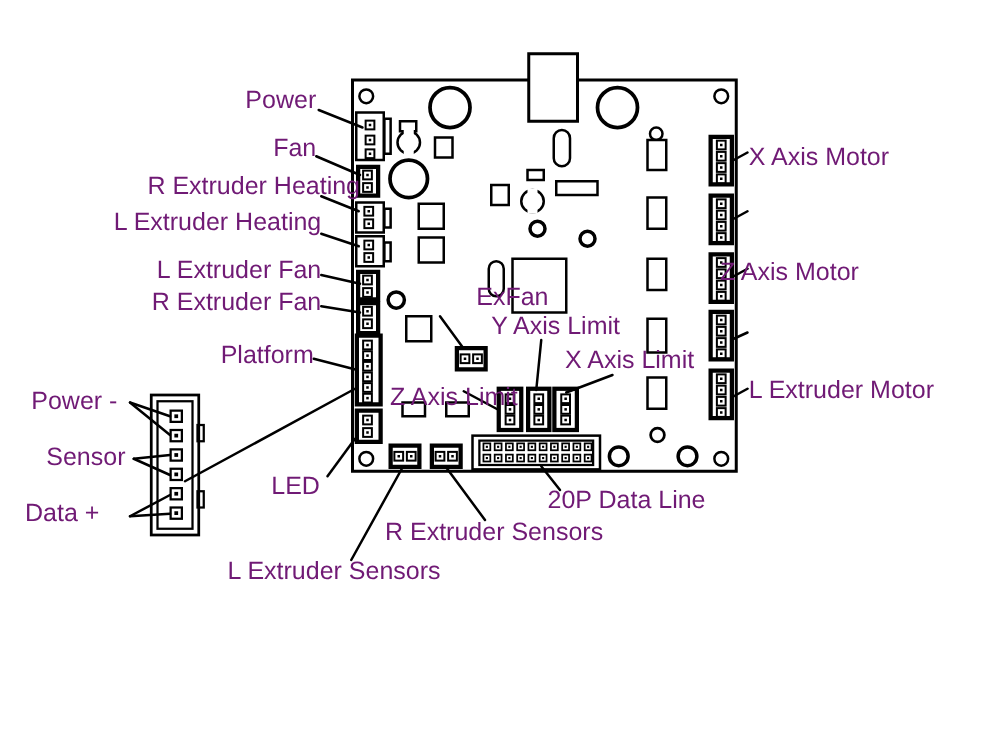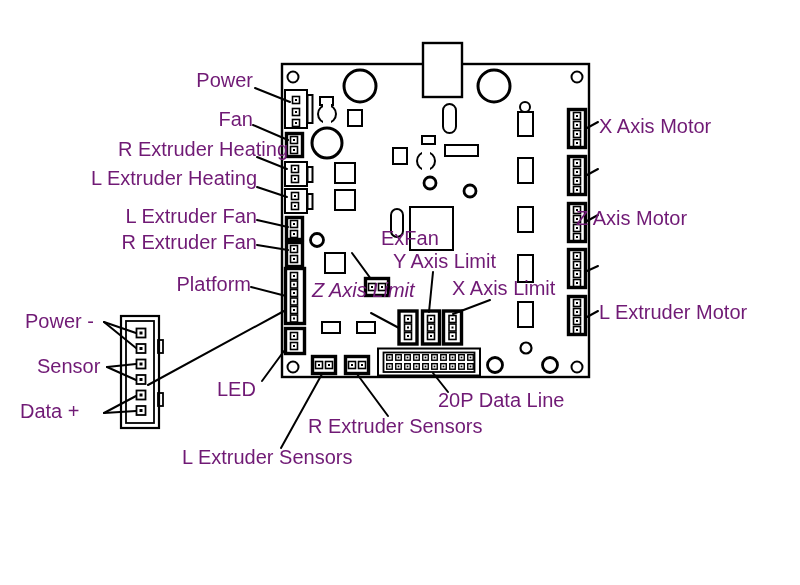--- a/index.html
+++ b/index.html
@@ -298,19 +298,19 @@
   <div class="lbl" style="top:401px; left:20px;">Data +</div>
 
   <div class="lbl" style="top:379px; left:217px;">LED</div>
   <div class="lbl" style="top:447px; left:182px;">L Extruder Sensors</div>
   <div class="lbl" style="top:416px; left:308px;">R Extruder Sensors</div>
   <div class="lbl" style="top:390px; left:438px;">20P Data Line</div>
 
   <div class="lbl" style="top:228px; left:333px;margin-left:48px;">ExFan</div>
   <div class="lbl" style="top:251px; left:393px;">Y Axis Limit</div>
   <div class="lbl" style="top:278px; left:452px;">X Axis Limit</div>
-  <div class="lbl" style="top:280px; left:312px;font-style:italic;">Z Axis Limit</div>
+  <div class="lbl" style="top:308px; left:312px;">Z Axis Limit</div>
 
   <div class="lbl" style="top:116px; left:599px;">X Axis Motor</div>
   <div class="lbl" style="top:208px; left:576px;text-align:center;">Z Axis Motor</div>
   <div class="lbl" style="top:302px; left:599px;">L Extruder Motor</div>
 
 </div>
 
 </body></html>

